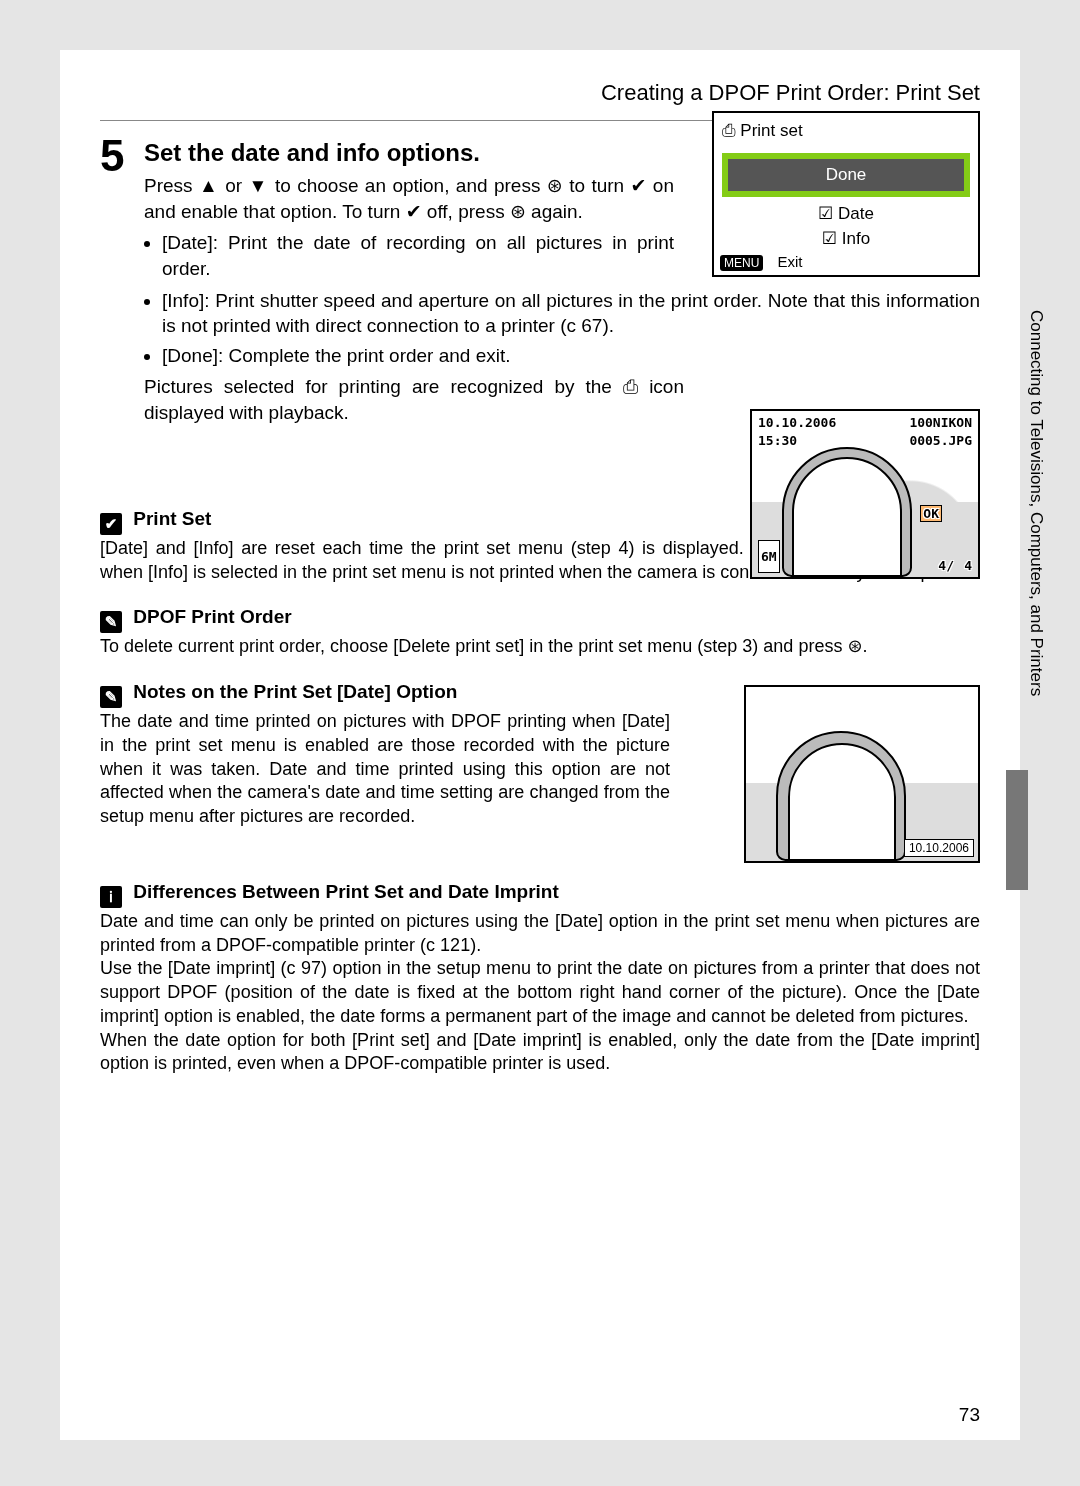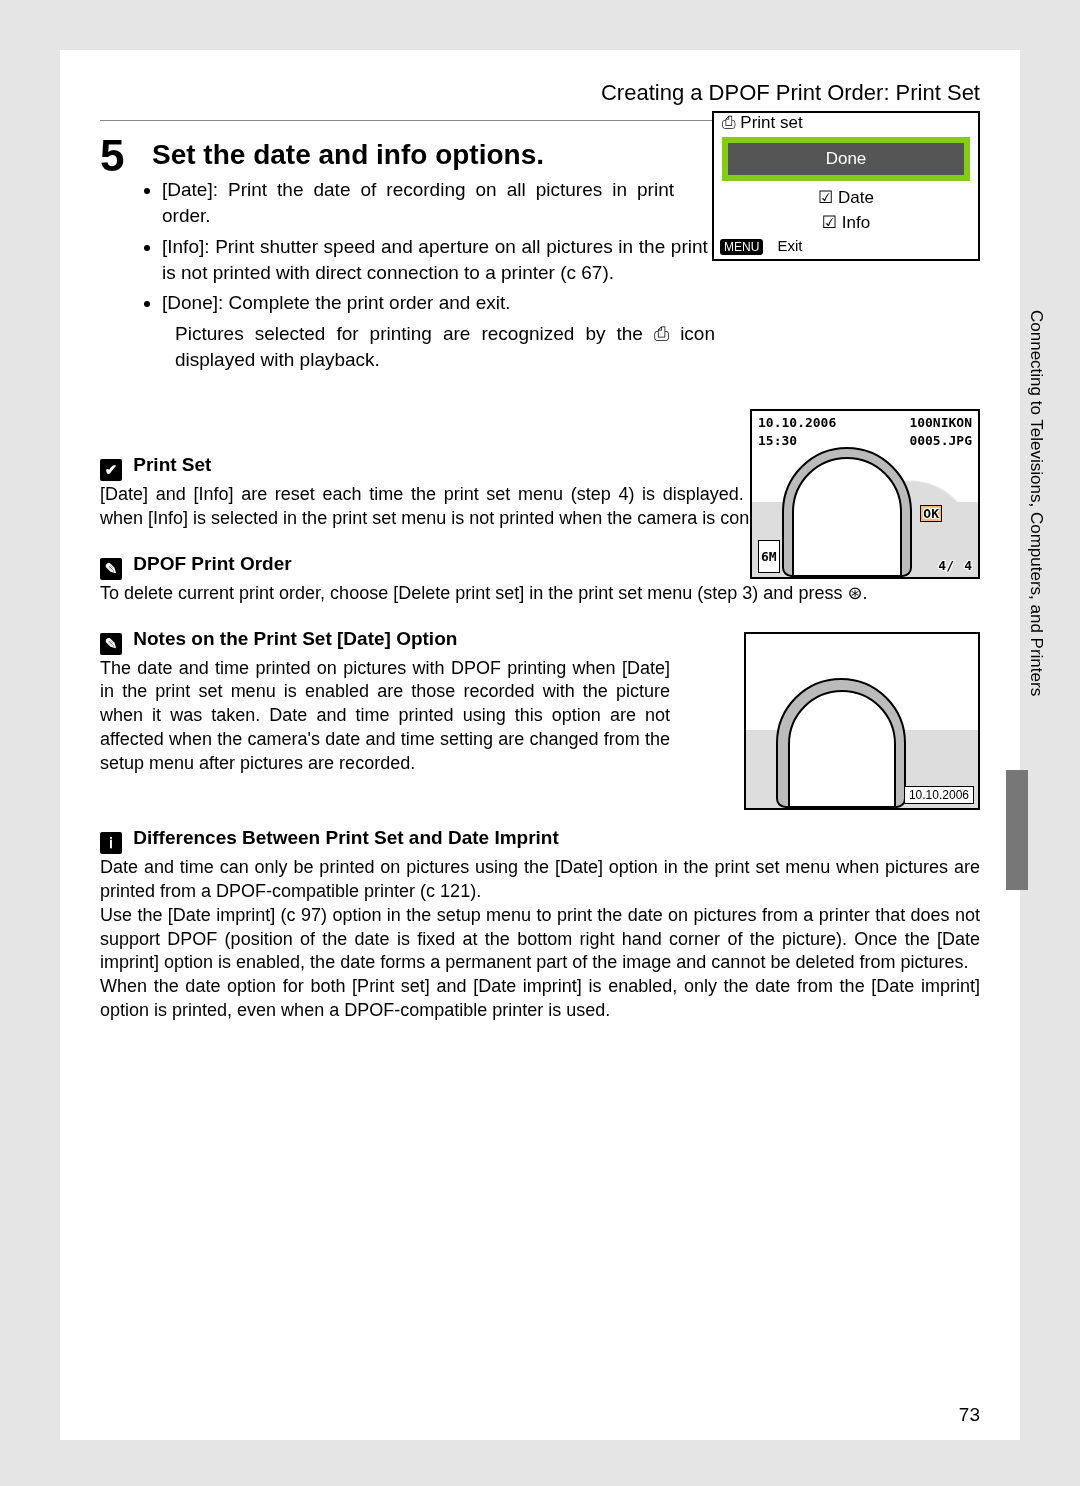--- a/index.html
+++ b/index.html
@@ -34,23 +34,23 @@
     font-size: 44px;
     font-weight: bold;
     position: absolute;
     left: 0;
     top: -8px;
   }
   .step-content {
     margin-left: 44px;
   }
   .step-title {
-    font-size: 28px;
+    font-size: 24px;
     font-weight: 600;
-    margin: 0 0 6px 8px;
+    margin: 0 0 6px 0;
   }
   .body-text {
     font-size: 19px;
     line-height: 1.35;
     text-align: justify;
   }
   .step-body-wrap {
     position: relative;
   }
   .step-body-left {
@@ -60,21 +60,21 @@
     position: absolute;
     right: 0;
     top: -28px;
     width: 268px;
     border: 2px solid #000;
     background: #fff;
     font-size: 17px;
   }
   .lcd1-title {
     background: #fff;
-    padding: 0 8px;
+    padding: 8px 8px;
     text-align: left;
   }
   .lcd1-done {
     background: #555;
     color: #fff;
     text-align: center;
     padding: 6px 0;
     margin: 4px 8px;
     border: 6px solid #84cc16;
   }
@@ -202,21 +202,21 @@
     position:absolute; right:4px; bottom:4px;
     font-size:12px; border:1px solid #000; padding:1px 4px; background:#fff;
   }
   .page-num {
     position: absolute;
     right: 40px;
     bottom: 14px;
     font-size: 19px;
   }
   .pictures-line { position: relative; }
-  .pictures-left { width: 540px; margin-left: 31px; }
+  .pictures-left { width: 540px; }
 </style>
 </head>
 <body>
 
 <div class="page">
 
   <div class="header-title">Creating a DPOF Print Order: Print Set</div>
 
   <div class="step-row">
     <div class="step-num">5</div>
@@ -227,20 +227,21 @@
         <div class="lcd1-title">⎙ Print set</div>
         <div class="lcd1-done">Done</div>
         <div class="lcd1-opt">☑ Date</div>
         <div class="lcd1-opt">☑ Info</div>
         <div class="lcd1-exit">
           <span class="menu-badge">MENU</span>
           <span>Exit</span>
         </div>
       </div>
 
+      <div class="body-text step-body-left">Press ▲ or ▼ to choose an option, and press ⊛ to turn ✔ on and enable that option. To turn ✔ off, press ⊛ again.</div>
       <ul class="dash step-body-left">
         <li>[Date]: Print the date of recording on all pictures in print order.</li>
       </ul>
       <ul class="dash">
         <li>[Info]: Print shutter speed and aperture on all pictures in the print order. Note that this information is not printed with direct connection to a printer (c 67).</li>
         <li>[Done]: Complete the print order and exit.</li>
       </ul>
 
       <div class="iimg1">
         <div class="scene"></div>

